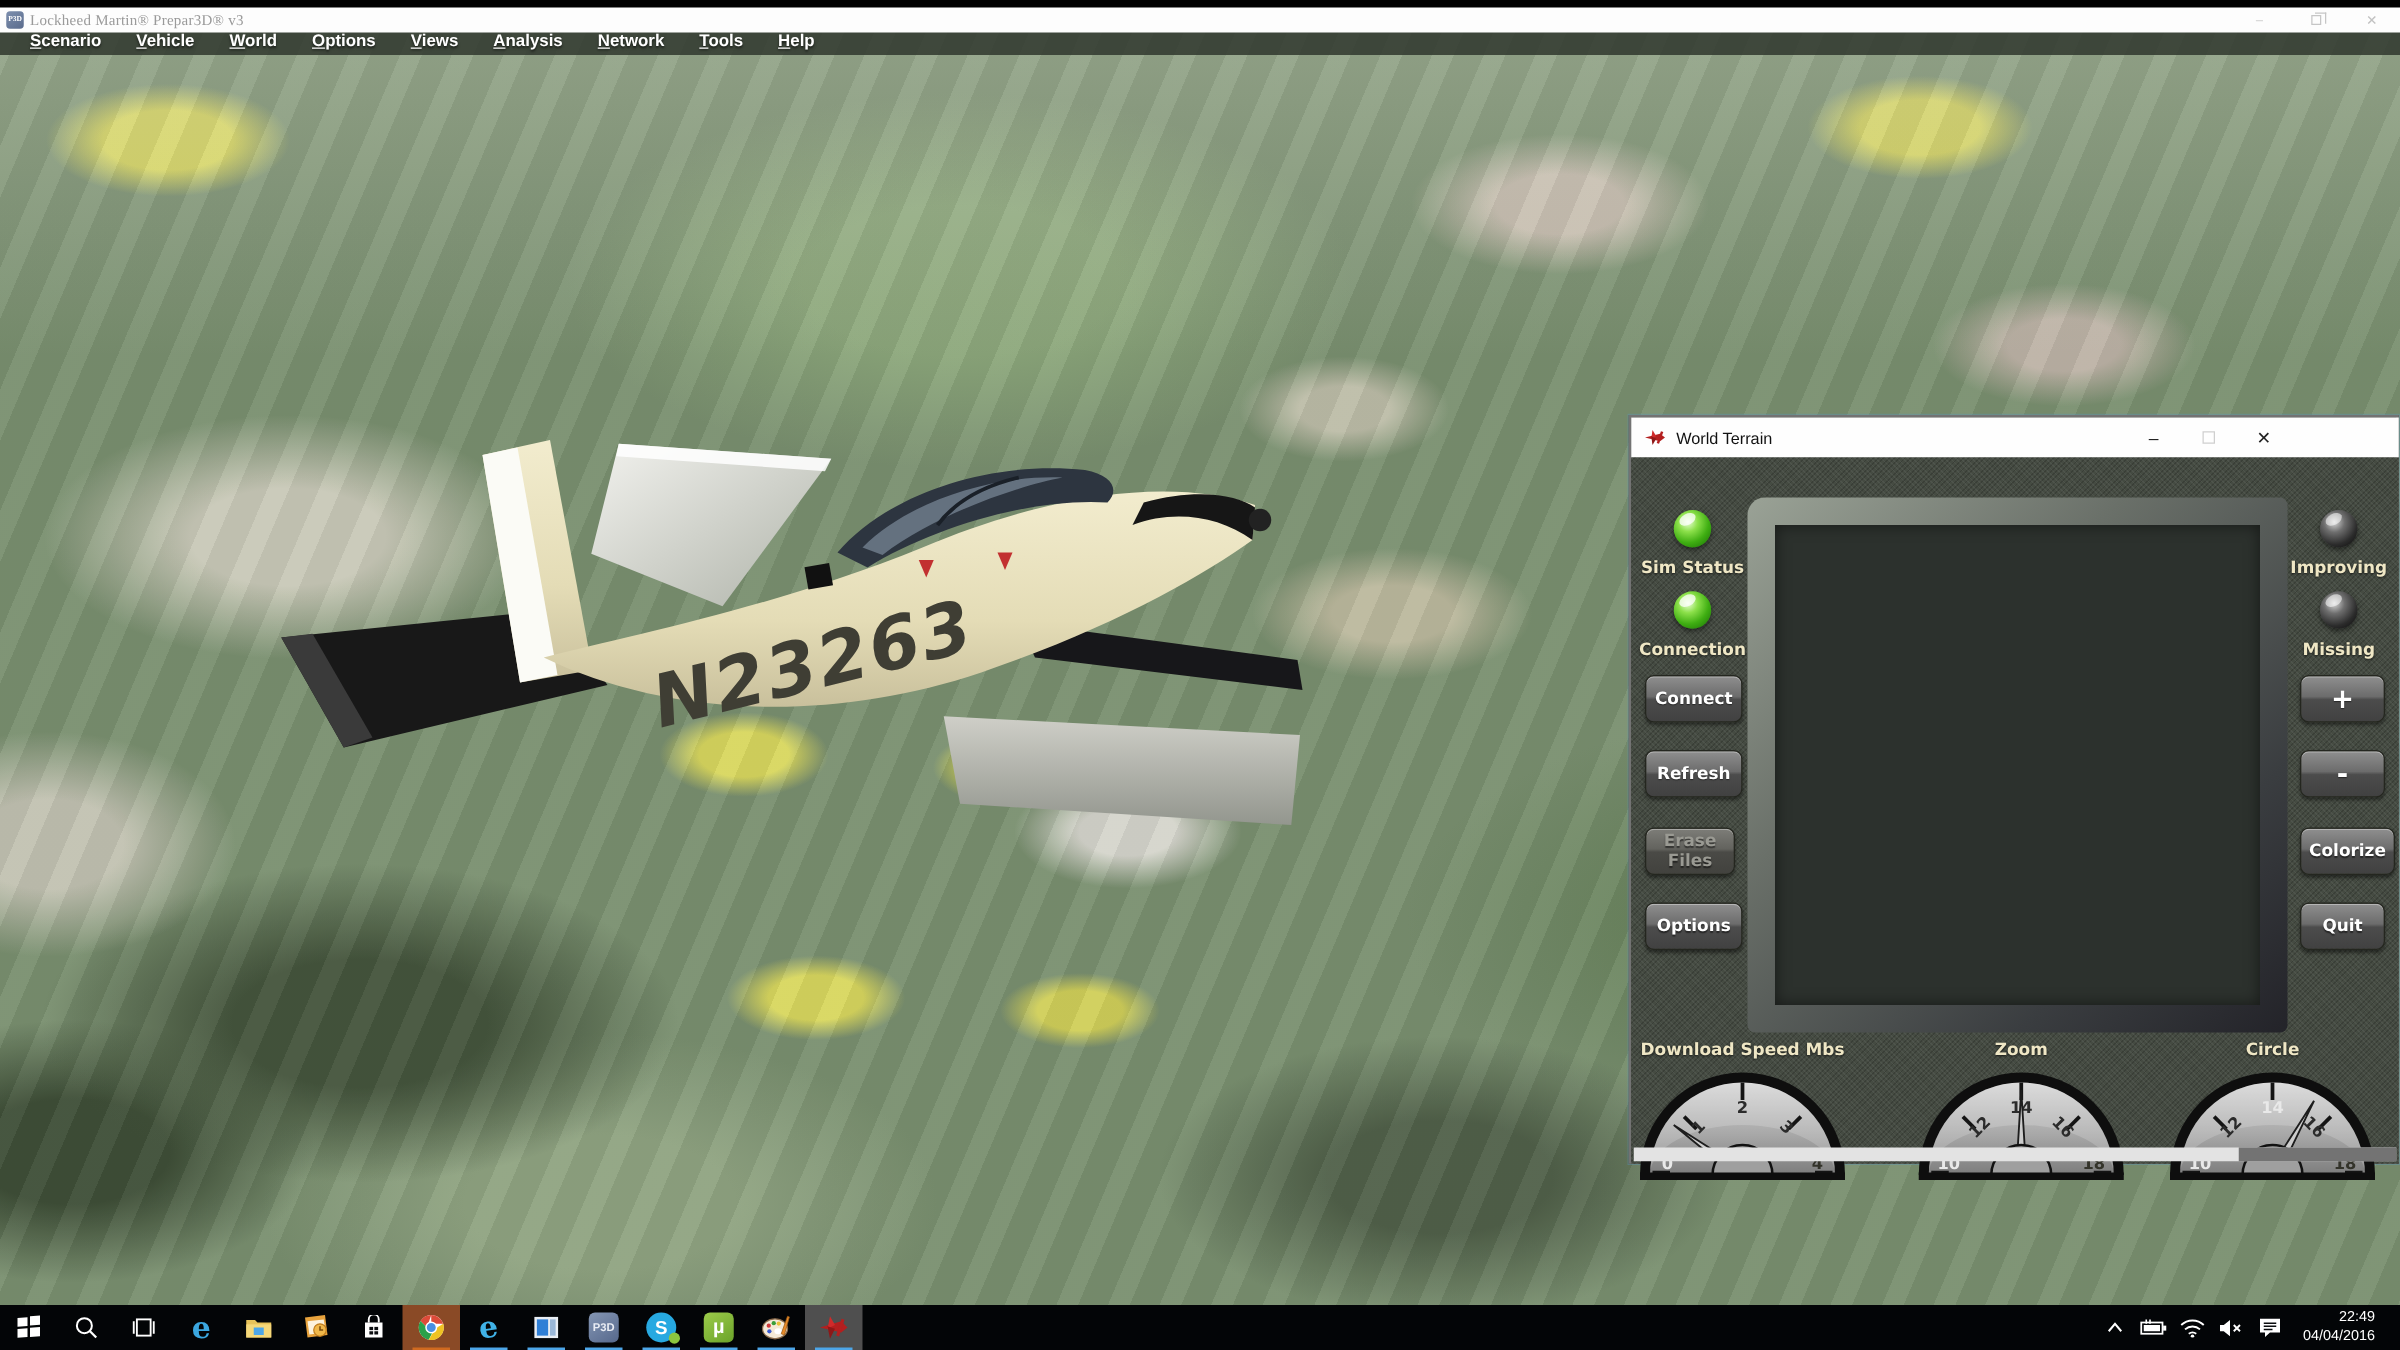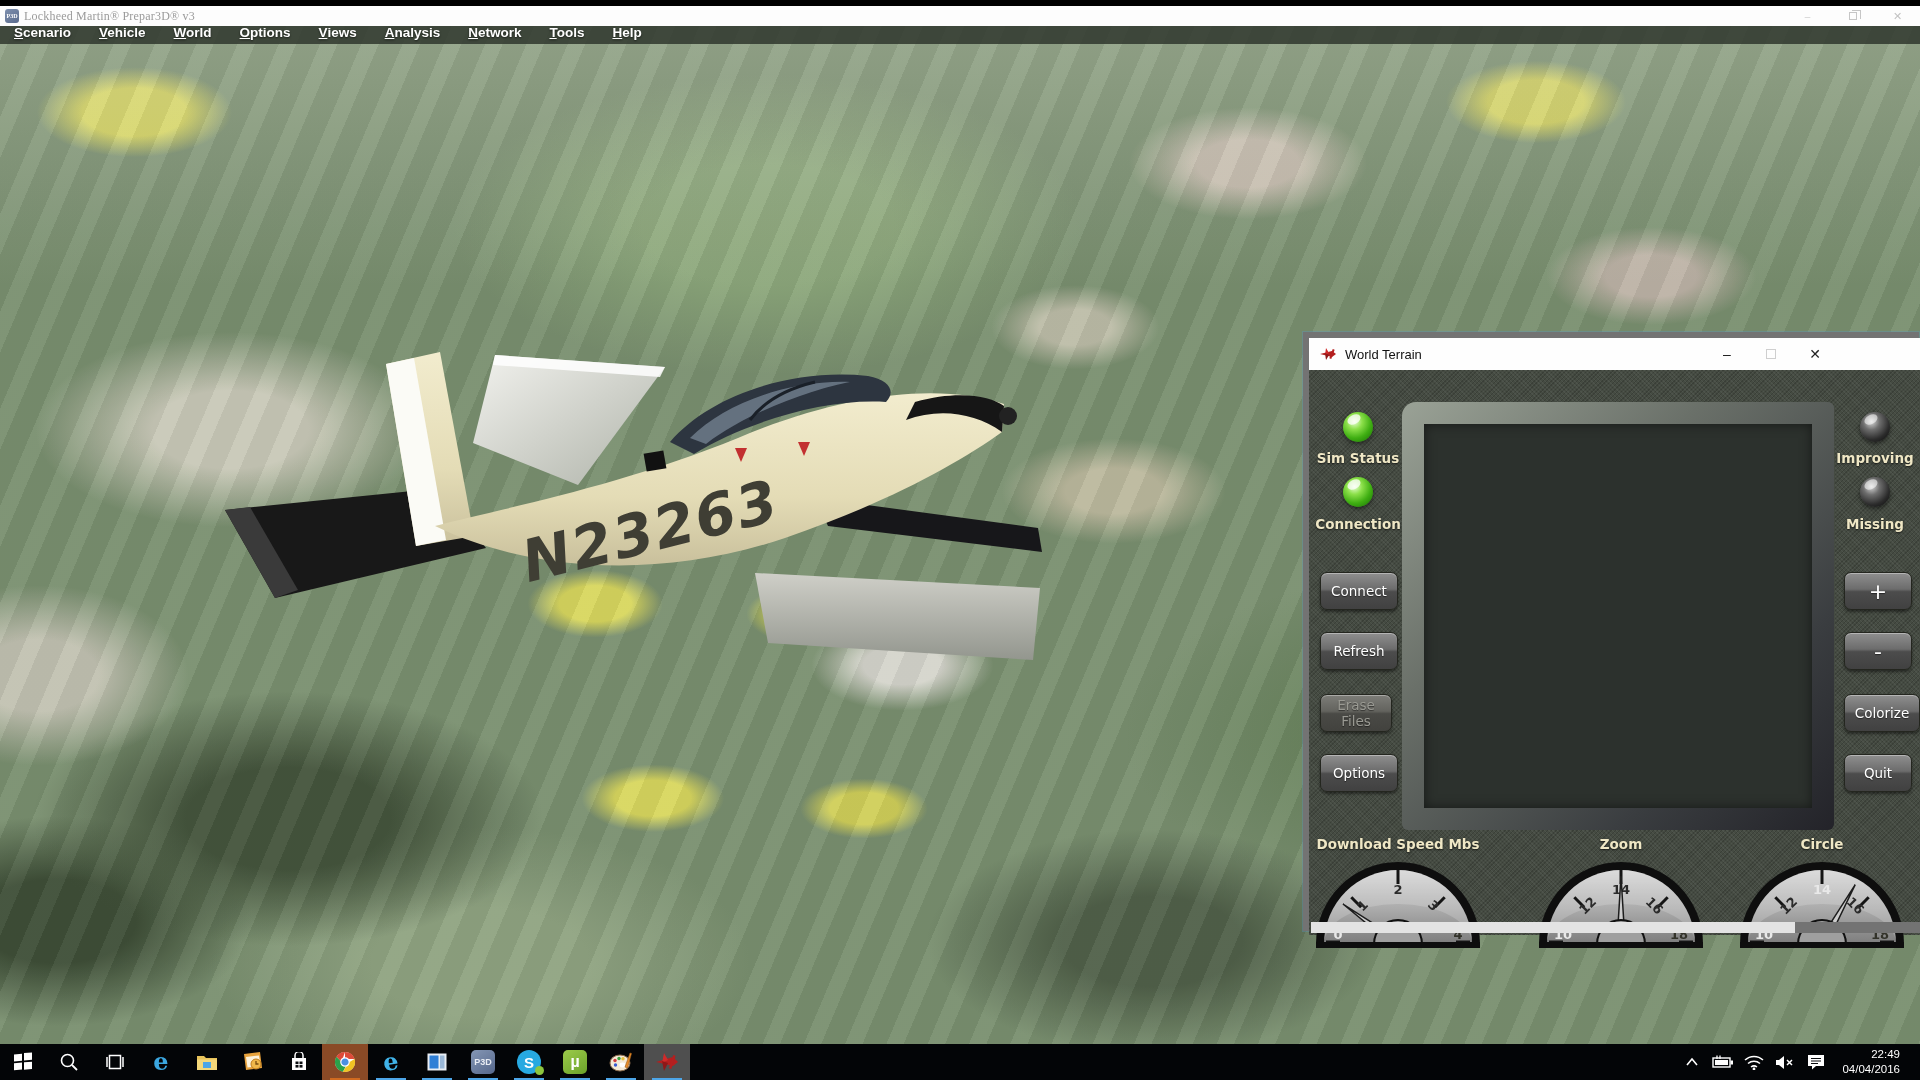--- a/index.html
+++ b/index.html
@@ -17,21 +17,21 @@
   .win-controls { position:absolute; right:0; top:0; height:20px; display:flex; }
   .win-btn { width:45px; height:20px; display:flex; align-items:center; justify-content:center;
              color:#c2c2c2; font-size:11px; }
   .win-btn .restore-glyph { width:8px; height:8px; border:1px solid #c6c6c6; position:relative; }
   .win-btn .restore-glyph:before { content:""; position:absolute; left:2px; top:-3px; width:8px; height:8px;
              border:1px solid #c6c6c6; border-left:none; border-bottom:none; }
 
   
   #menubar { position:absolute; left:0; top:20px; width:1920px; height:24px;
              background:rgba(50,58,48,0.88); display:flex; align-items:center;
-             gap:0; z-index:25; }
+             padding-left:10px; gap:0; z-index:25; }
   .menu-item { color:#fff; font-weight:bold; font-size:13.5px; padding:3px 14px;
                text-shadow:0 1px 2px rgba(0,0,0,.6); cursor:default; }
   .menu-item::first-letter { text-decoration:underline; }
 
   
   #scene { position:absolute; left:0; top:20px; width:1920px; height:1024px;
            background-color:#7a9070;
            background-image:
              linear-gradient(180deg, rgba(225,228,215,.28), rgba(225,228,215,0) 26%),
              radial-gradient(ellipse 130px 60px at 7% 9%,  #d6d55e 40%, rgba(214,213,94,0) 75%),
@@ -57,21 +57,21 @@
   }
   #scene .stripes { position:absolute; inset:0;
            background:repeating-linear-gradient(113deg, rgba(255,255,255,.045) 0 16px,
                       rgba(0,0,0,.05) 16px 38px); }
 
   
   #aircraft { position:absolute; left:190px; top:320px; width:880px; height:360px; }
 
   
   #dialog { position:absolute; left:1303px; top:332px; width:616px; height:599px;
-            border:6px solid #737373; background:#43483f; z-index:40;
+            border:2px solid #737373; background:#43483f; z-index:40;
             box-shadow:0 0 0 1px rgba(90,150,195,.35); }
   #dlg-titlebar { position:absolute; left:0; top:0; width:614px; height:32px; background:#fefefe;
             display:flex; align-items:center; }
   #dlg-icon { margin:0 8px 0 10px; }
   #dlg-title { font-size:13px; color:#111; }
   .dlg-winbtn { position:absolute; top:0; width:40px; height:32px; display:flex;
             align-items:center; justify-content:center; font-size:14px; color:#222; }
   #dlg-min { left:398px; }
   #dlg-max { left:442px; }
   #dlg-max .sq { width:10px; height:10px; border:1px solid #cfcfcf; }
@@ -91,24 +91,24 @@
   .led-off { background:radial-gradient(circle at 38% 32%, #d8d8d8 0%, #6e6e6e 30%, #2c2c2c 65%, #050505 100%);
              box-shadow:0 2px 4px rgba(0,0,0,.5); }
   .led-off:after { background:rgba(255,255,255,.55); }
 
   .dlg-label { position:absolute; width:120px; text-align:center; color:#efe7c5;
                font-family:"DejaVu Sans", sans-serif; font-weight:bold; font-size:13.5px;
                text-shadow:0 1px 2px rgba(0,0,0,.7); }
 
   .dlg-btn { position:absolute; height:38px; border-radius:7px; border:1px solid #24261f;
              background:linear-gradient(180deg,#8f8f8f 0%,#6c6c6c 45%,#4c4c4c 52%,#414141 100%);
-             color:#fff; font-family:"DejaVu Sans", sans-serif; font-weight:normal; font-size:13.5px;
+             color:#fff; font-family:"DejaVu Sans", sans-serif; font-weight:bold; font-size:13.5px;
              display:flex; align-items:center; justify-content:center;
              box-shadow:inset 0 1px 0 rgba(255,255,255,.35), 0 2px 3px rgba(0,0,0,.45);
-             text-shadow:0 1px 1px rgba(0,0,0,.5); cursor:pointer;margin-top:28px; }
+             text-shadow:0 1px 1px rgba(0,0,0,.5); cursor:pointer; }
   .dlg-btn.big { font-size:22px; }
   .dlg-btn.disabled { color:#9a9a93; background:linear-gradient(180deg,#7d7d78 0%,#63635e 45%,#4a4a46 52%,#42423e 100%); }
 
   #panel { position:absolute; left:93px; top:32px; width:432px; height:428px;
            border-radius:14px 6px 6px 6px;
            background:linear-gradient(135deg,#9aa296 0%,#6a7069 35%,#3a3d40 75%,#232329 100%); }
   #panel .inner { position:absolute; left:22px; top:22px; right:22px; bottom:22px;
            background:#2c312d; box-shadow:inset 0 0 12px rgba(0,0,0,.5); }
 
   .gauge { position:absolute; width:168px; }

